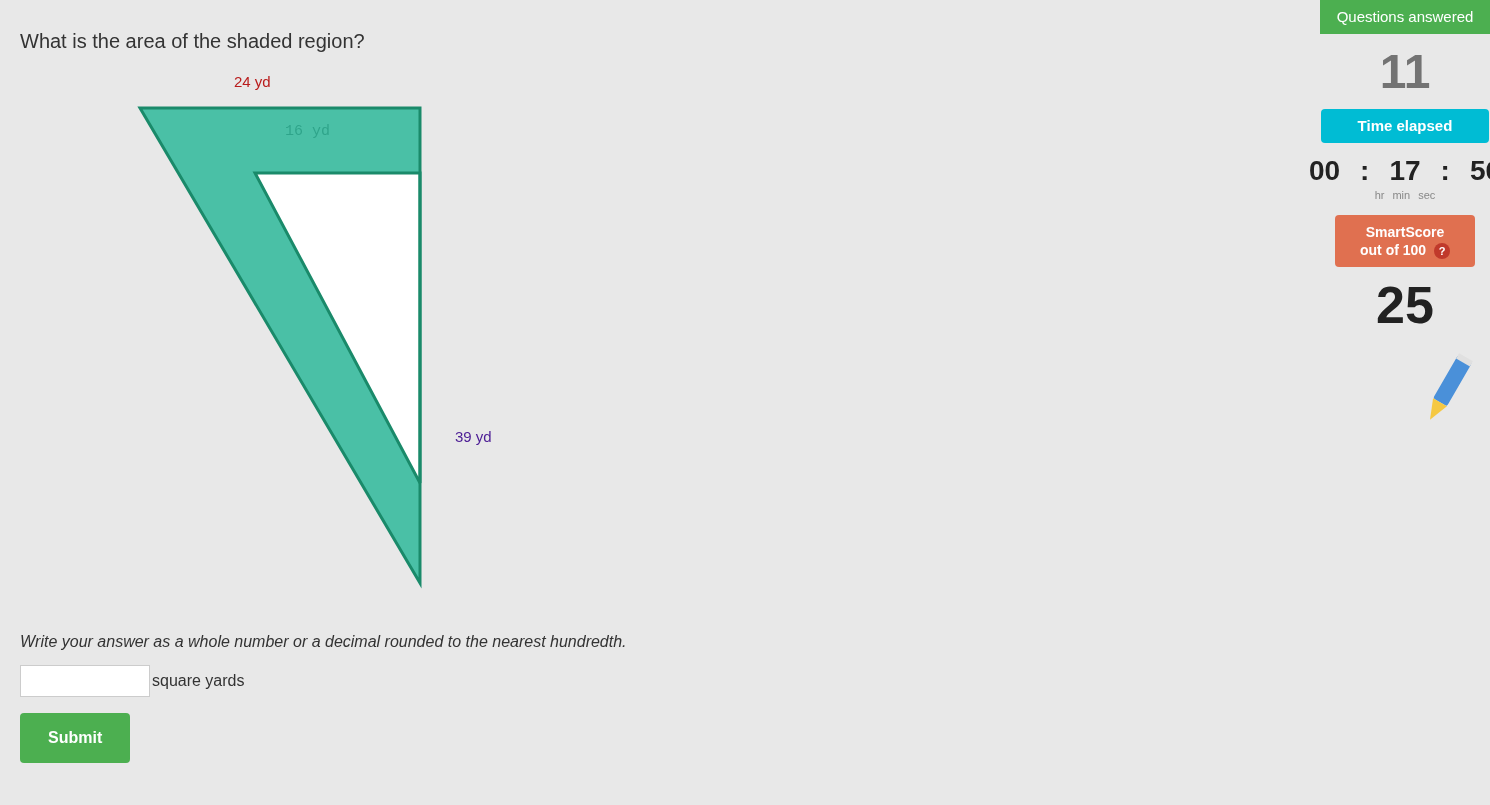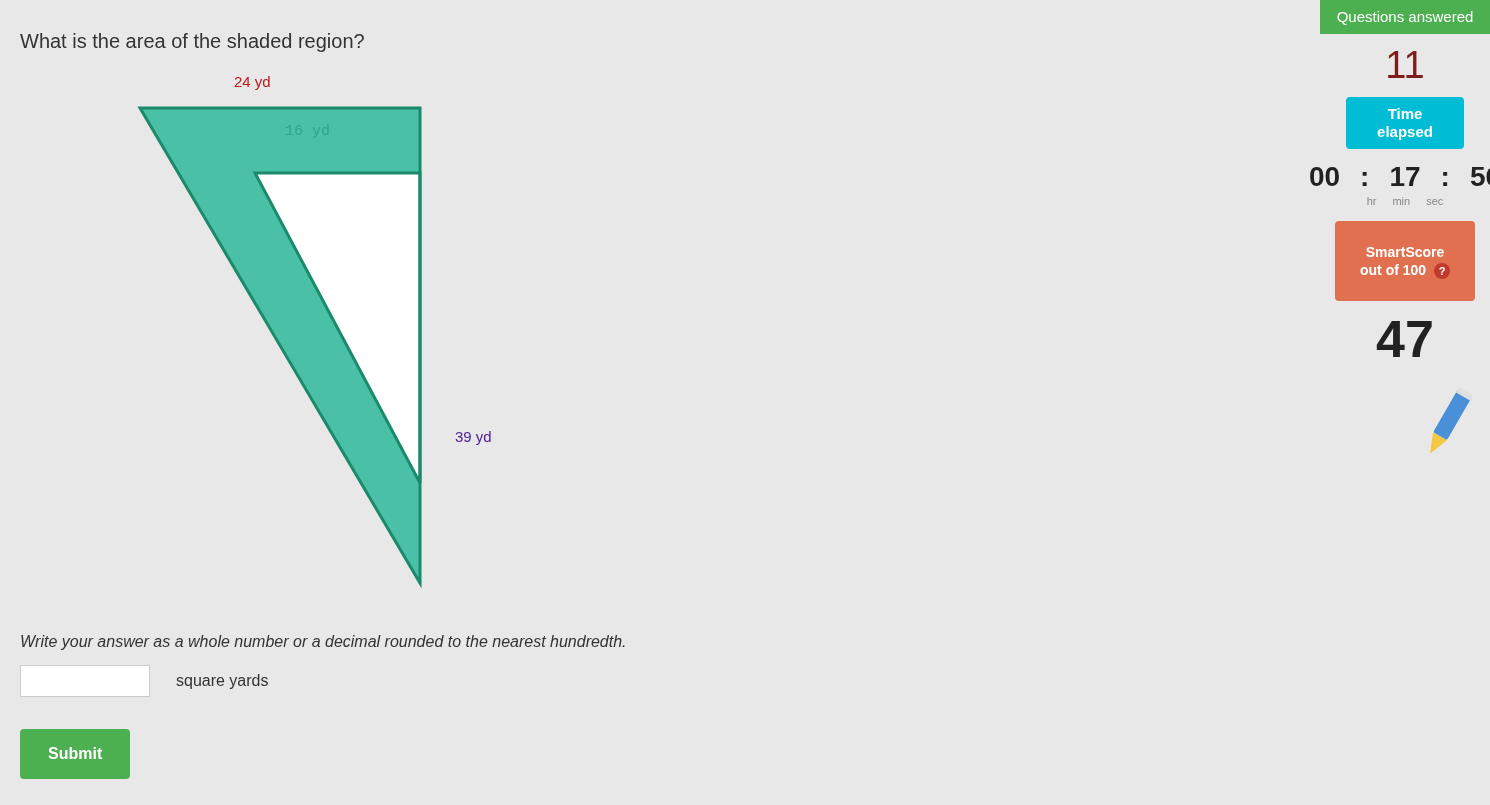--- a/index.html
+++ b/index.html
@@ -28,36 +28,36 @@
       color: white;
       text-align: center;
       padding: 8px 12px;
       font-size: 15px;
       font-weight: normal;
       width: 100%;
       line-height: 1.2;
     }
 
     .questions-number {
-      font-size: 38px;
-      font-weight: normal;
-      color: #7f1d1d;
+      font-size: 48px;
+      font-weight: bold;
+      color: #737373;
       text-align: center;
       margin-top: 10px;
       width: 100%;
     }
 
     .time-elapsed-banner {
       background: #00bcd4;
       color: white;
       text-align: center;
       padding: 8px 20px;
       font-size: 15px;
       font-weight: bold;
-      width: 118px;
+      width: 168px;
       border-radius: 4px;
       margin-top: 10px;
       line-height: 1.2;
     }
 
     .time-display {
       display: flex;
       align-items: baseline;
       justify-content: center;
       margin-top: 12px;
@@ -72,31 +72,31 @@
 
     .time-separator {
       font-size: 28px;
       font-weight: bold;
       color: #222;
     }
 
     .time-labels {
       display: flex;
       justify-content: center;
-      gap: 16px;
+      gap: 8px;
       margin-top: 2px;
       color: #888;
       font-size: 11px;
     }
 
     .smartscore-banner {
       background: #e07050;
       color: white;
       text-align: center;
-      padding: 22px 12px;
+      padding: 8px 12px;
       font-size: 14px;
       font-weight: bold;
       width: 140px;
       border-radius: 4px;
       margin-top: 14px;
       line-height: 1.3;
     }
 
     .smartscore-number {
       font-size: 52px;
@@ -177,22 +177,22 @@
     .instruction-text {
       font-style: italic;
       font-size: 16px;
       color: #333;
       margin-bottom: 14px;
     }
 
     .answer-row {
       display: flex;
       align-items: center;
-      gap: 26px;
-      margin-bottom: 32px;
+      gap: 2px;
+      margin-bottom: 16px;
     }
 
     .answer-input {
       width: 130px;
       height: 32px;
       border: 1px solid #ccc;
       background: white;
       font-size: 15px;
       padding: 4px 8px;
     }
@@ -249,21 +249,21 @@
     <span>hr</span>
     <span>min</span>
     <span>sec</span>
   </div>
   <div class="smartscore-banner">
     <span>SmartScore</span>
     <br>
     <span>out of 100</span>
     <span class="smartscore-info-icon">?</span>
   </div>
-  <div class="smartscore-number">47</div>
+  <div class="smartscore-number">25</div>
 
   <div style="position:relative; width:100%; height:80px; margin-top:10px;">
     <svg width="40" height="80" viewBox="0 0 40 80" style="position:absolute; right:20px; bottom:0; transform:rotate(30deg);">
       <rect x="12" y="10" width="16" height="50" fill="#4a90d9" rx="2"></rect>
       <polygon points="12,60 28,60 20,80" fill="#f5c842"></polygon>
       <rect x="12" y="8" width="16" height="6" fill="#e0e0e0"></rect>
     </svg>
   </div>
 </div>
 

